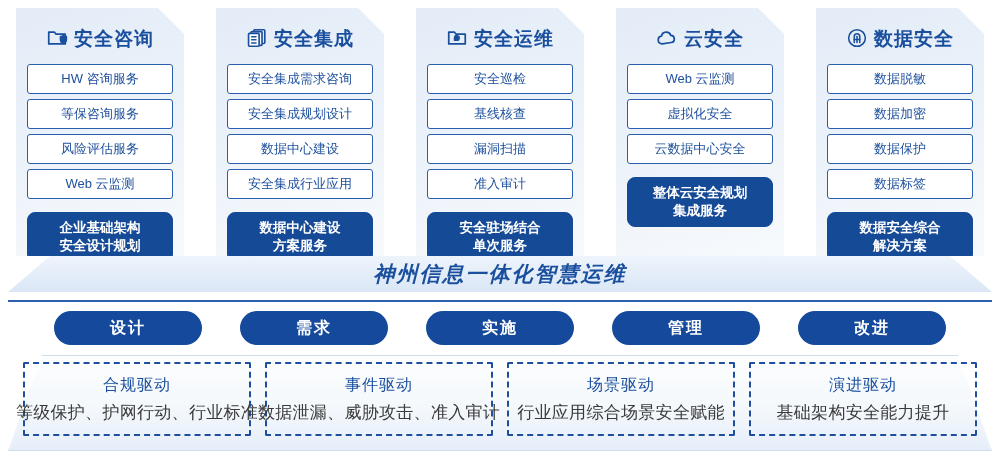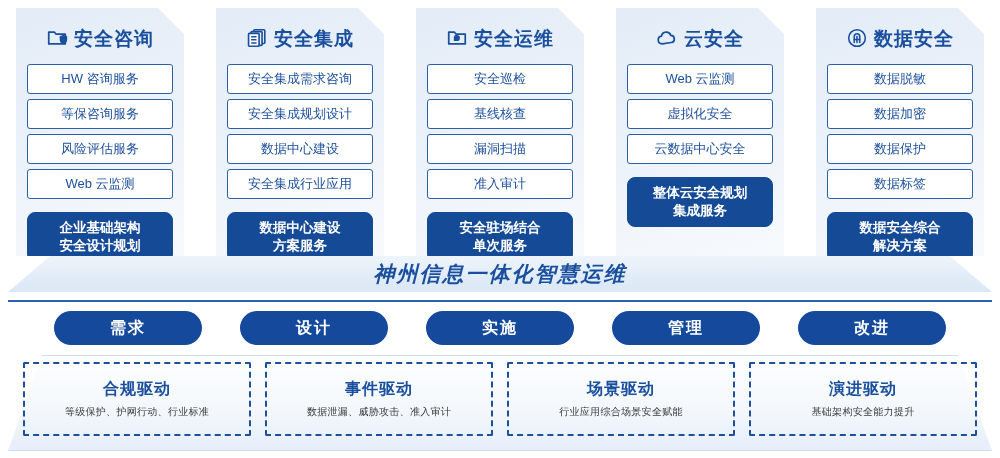--- a/index.html
+++ b/index.html
@@ -108,22 +108,22 @@
   }
   .driver{
     width:228px;height:74px;
     border:2px dashed #1d4f9e;
     border-radius:2px;
     box-sizing:border-box;
     display:flex;flex-direction:column;align-items:center;justify-content:center;
     gap:5px;
     background:transparent;
   }
-  .driver-title{font-size:16px;font-weight:bold;color:#1a4f9e;letter-spacing:1px;}
-  .driver-sub{font-size:10px;color:#3a3a3a;letter-spacing:.3px;white-space:nowrap;font-family:Liberation Mono, monospace;}
+  .driver-title{font-size:16px;font-weight:normal;color:#1a4f9e;letter-spacing:1px;}
+  .driver-sub{font-size:17px;color:#3a3a3a;letter-spacing:.3px;white-space:nowrap;font-family:Liberation Mono, monospace;}
 </style>
 </head>
 <body>
 
 <div id="stage">
 
   <div class="columns">
 
     <div class="col">
       <div class="col-head">
@@ -238,22 +238,22 @@
     </div>
 
   </div>
 
   <div class="banner">
     <span class="banner-text">神州信息一体化智慧运维</span>
   </div>
   <div class="banner-line"></div>
 
   <div class="pills">
+    <div class="pill">设计</div>
     <div class="pill">需求</div>
-    <div class="pill">设计</div>
     <div class="pill">实施</div>
     <div class="pill">管理</div>
     <div class="pill">改进</div>
   </div>
 
   <div class="drivers-wrap"></div>
   <div class="drivers">
     <div class="driver">
       <div class="driver-title">合规驱动</div>
       <div class="driver-sub">等级保护、护网行动、行业标准</div>

